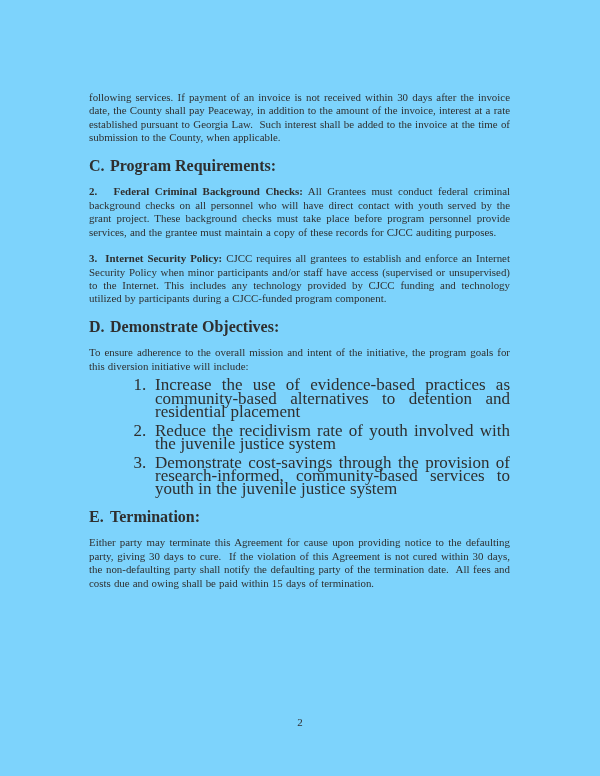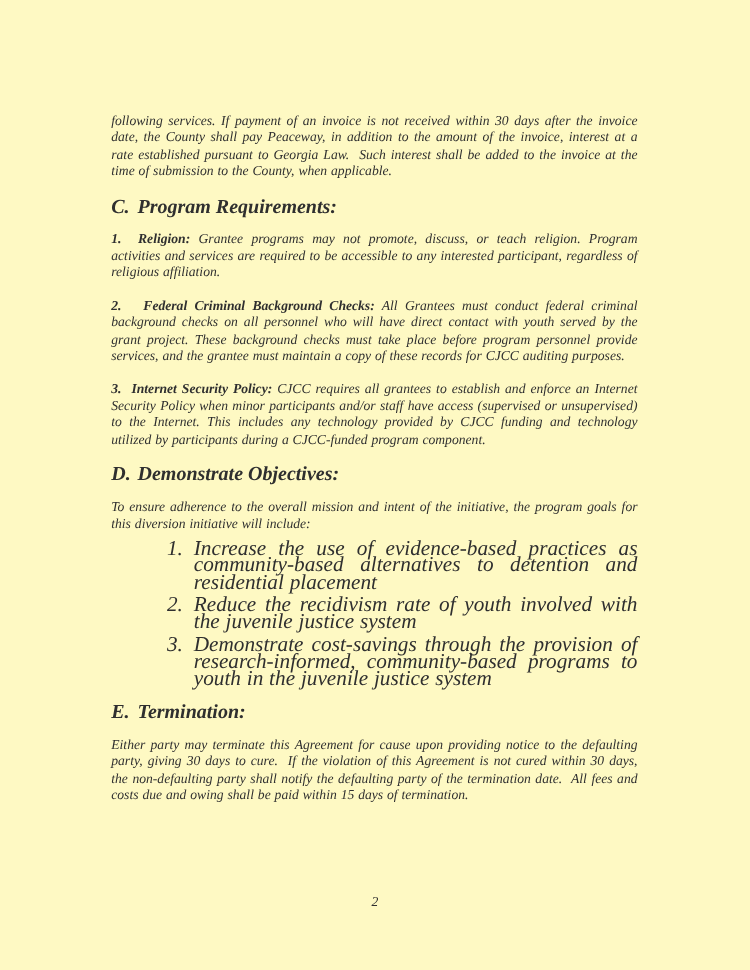--- a/index.html
+++ b/index.html
@@ -49,33 +49,32 @@
     position: absolute;
     left: 0; top: 712px;
     width: 100%;
     text-align: center;
   }
   .page-number { font-size: 10.9px; color: #2f2f2f; }
 </style>
 </head>
 <body>
 
-<div class="page" style="background: #fef9c3; color: rgb(47, 47, 47); font-style: italic;">
+<div class="page" style="background: #7dd3fc; color: rgb(47, 47, 47);">
   <main class="doc-body" id="doc-body">
       <p class="para">following services. If payment of an invoice is not received within 30 days after the invoice date, the County shall pay Peaceway, in addition to the amount of the invoice, interest at a rate established pursuant to Georgia Law.&nbsp; Such interest shall be added to the invoice at the time of submission to the County, when applicable.</p>
       <h3 class="heading"><span class="heading-letter">C.</span><span>Program Requirements:</span></h3>
-      <p class="para"><strong>1.&nbsp; Religion:</strong> Grantee programs may not promote, discuss, or teach religion. Program activities and services are required to be accessible to any interested participant, regardless of religious affiliation.</p>
       <p class="para"><strong>2.&nbsp;&nbsp; Federal Criminal Background Checks:</strong> All Grantees must conduct federal criminal background checks on all personnel who will have direct contact with youth served by the grant project. These background checks must take place before program personnel provide services, and the grantee must maintain a copy of these records for CJCC auditing purposes.</p>
       <p class="para"><strong>3.&nbsp; Internet Security Policy:</strong> CJCC requires all grantees to establish and enforce an Internet Security Policy when minor participants and/or staff have access (supervised or unsupervised) to the Internet. This includes any technology provided by CJCC funding and technology utilized by participants during a CJCC-funded program component.</p>
       <h3 class="heading"><span class="heading-letter">D.</span><span>Demonstrate Objectives:</span></h3>
       <p class="para">To ensure adherence to the overall mission and intent of the initiative, the program goals for this diversion initiative will include:</p>
       <ol class="obj-list">
         <li>Increase the use of evidence-based practices as community-based alternatives to detention and residential placement</li>
         <li>Reduce the recidivism rate of youth involved with the juvenile justice system</li>
-        <li>Demonstrate cost-savings through the provision of research-informed, community-based programs to youth in the juvenile justice system</li>
+        <li>Demonstrate cost-savings through the provision of research-informed, community-based services to youth in the juvenile justice system</li>
       </ol>
       <h3 class="heading"><span class="heading-letter">E.</span><span>Termination:</span></h3>
       <p class="para">Either party may terminate this Agreement for cause upon providing notice to the defaulting party, giving 30 days to cure.&nbsp; If the violation of this Agreement is not cured within 30 days, the non-defaulting party shall notify the defaulting party of the termination date.&nbsp; All fees and costs due and owing shall be paid within 15 days of termination.</p>
     </main>
   <footer class="page-footer">
     <span class="page-number">2</span>
   </footer>
 </div>
 
 </body></html>

